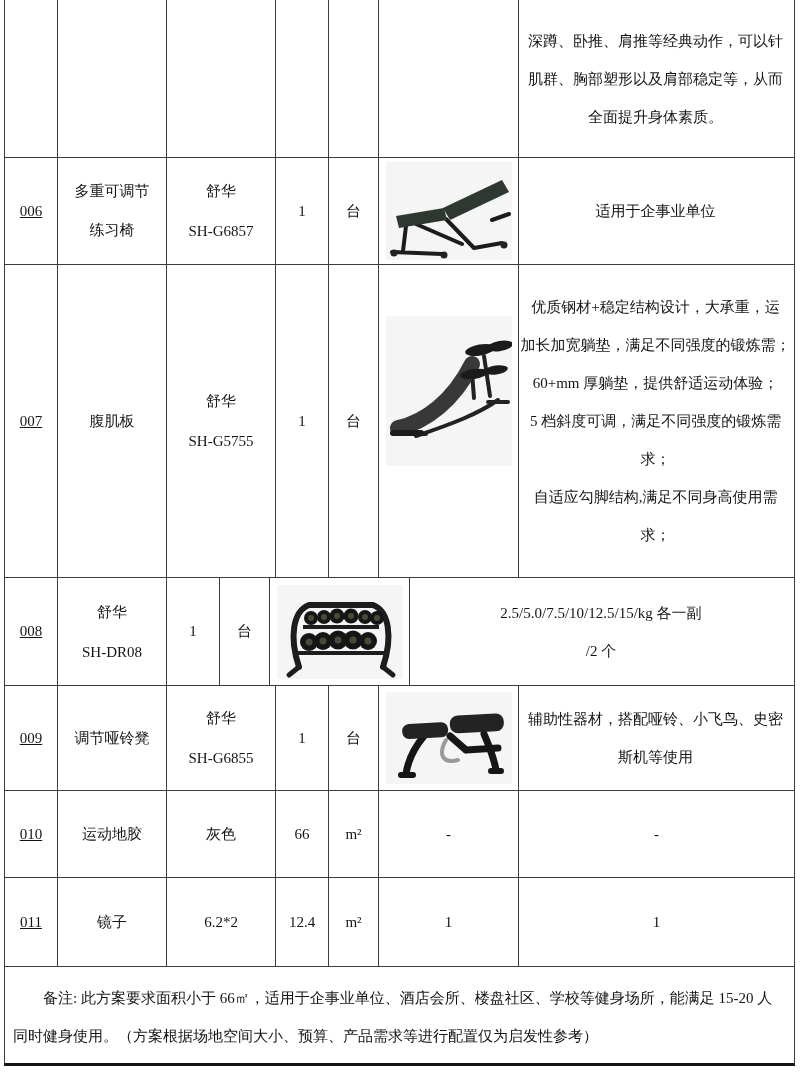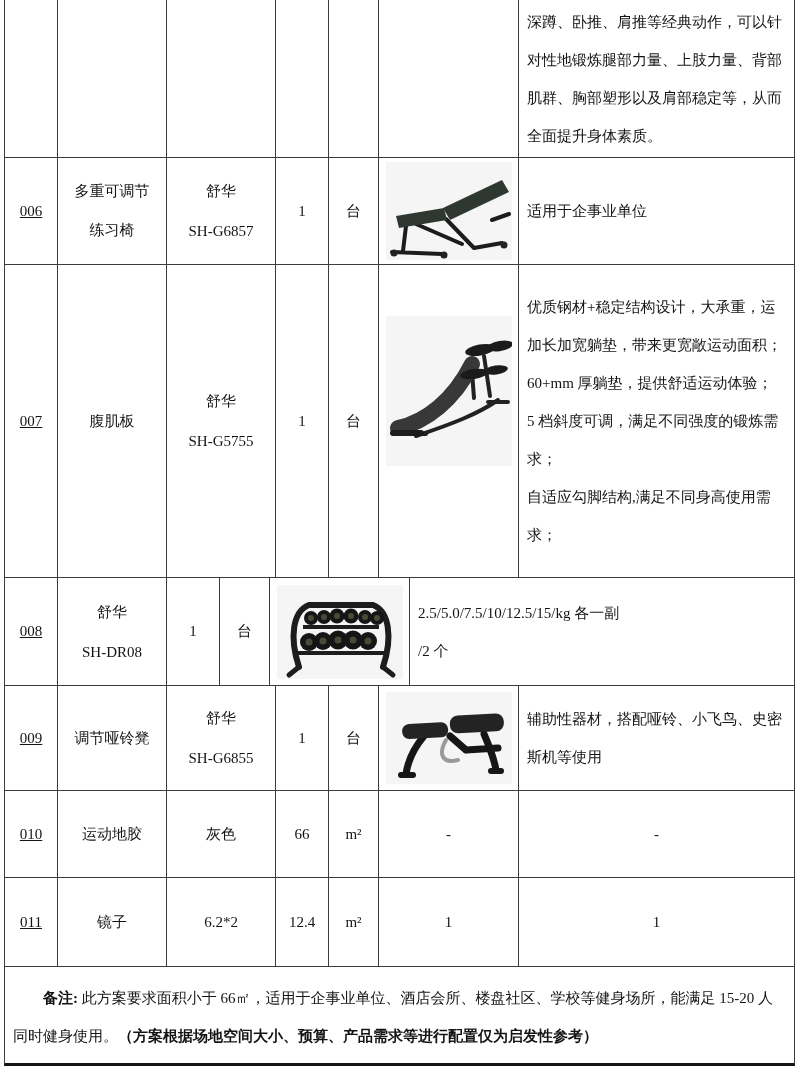--- a/index.html
+++ b/index.html
@@ -25,45 +25,44 @@
   .r011{height:89px;}
   .rfoot{height:99px;border-bottom:none;}
   .c{box-sizing:border-box;border-right:1px solid #3c3c3c;display:flex;flex-direction:column;
      align-items:center;justify-content:center;text-align:left;overflow:hidden;}
   .c1{width:53px;text-decoration:underline;}
   .c2{width:109px;line-height:39px;}
   .c3{width:109px;line-height:40px;}
   .c4{width:53px;}
   .c5{width:50px;}
   .c6{width:140px;}
-  .c7{flex:1;border-right:none;align-items:flex-start;text-align:left;
+  .c7{flex:1;border-right:none;align-items:center;text-align:left;
       padding:0 10px 0 8px;line-height:38px;}
   .c7.centered{align-items:center;text-align:center;padding:0;}
   .descline{white-space:nowrap;}
   .photo{background:#f5f5f5;display:block;}
   .footcell{box-sizing:border-box;width:100%;height:100%;padding:12px 12px 0 8px;
       line-height:38px;}
   .footcell p{margin:0;text-indent:2em;}
-  .b{font-weight:bold;}
+  .b{font-weight:normal;}
 </style>
 </head>
 <body>
 
 <div class="table">
 
   <div class="tr r005">
     <div class="c c1"></div>
     <div class="c c2"></div>
     <div class="c c3"></div>
     <div class="c c4"></div>
     <div class="c c5"></div>
     <div class="c c6"></div>
     <div class="c c7">
       <div class="descline">深蹲、卧推、肩推等经典动作，可以针</div>
-      <div class="descline">对性地锻炼腿部力量、上肢力量、背部</div>
       <div class="descline">肌群、胸部塑形以及肩部稳定等，从而</div>
       <div class="descline">全面提升身体素质。</div>
     </div>
   </div>
 
   <div class="tr r006">
     <div class="c c1">
         <span>006</span>
       </div>
     <div class="c c2">
@@ -122,21 +121,21 @@
         <path d="M12,112 C 40,106 68,84 86,48" stroke="#383838" stroke-width="16" fill="none" stroke-linecap="round"></path>
         <ellipse cx="94" cy="34" rx="15" ry="5.5" fill="#1b1b1b" transform="rotate(-10 94 34)"></ellipse>
         <ellipse cx="114" cy="30" rx="13" ry="5" fill="#1b1b1b" transform="rotate(-10 114 30)"></ellipse>
         <ellipse cx="88" cy="58" rx="14" ry="5" fill="#1b1b1b" transform="rotate(-8 88 58)"></ellipse>
         <ellipse cx="110" cy="54" rx="12" ry="4.5" fill="#1b1b1b" transform="rotate(-8 110 54)"></ellipse>
         <rect x="4" y="114" width="34" height="6" rx="3" fill="#1c1c1c"></rect>
       </svg>
     </div>
     <div class="c c7">
       <div class="descline">优质钢材+稳定结构设计，大承重，运</div>
-      <div class="descline">加长加宽躺垫，带来更宽敞运动面积；</div>
+      <div class="descline">加长加宽躺垫，满足不同强度的锻炼需；</div>
       <div class="descline">60+mm 厚躺垫，提供舒适运动体验；</div>
       <div class="descline">5 档斜度可调，满足不同强度的锻炼需</div>
       <div class="descline">求；</div>
       <div class="descline">自适应勾脚结构,满足不同身高使用需</div>
       <div class="descline">求；</div>
     </div>
   </div>
 
   <div class="tr r008">
     <div class="c c1">

